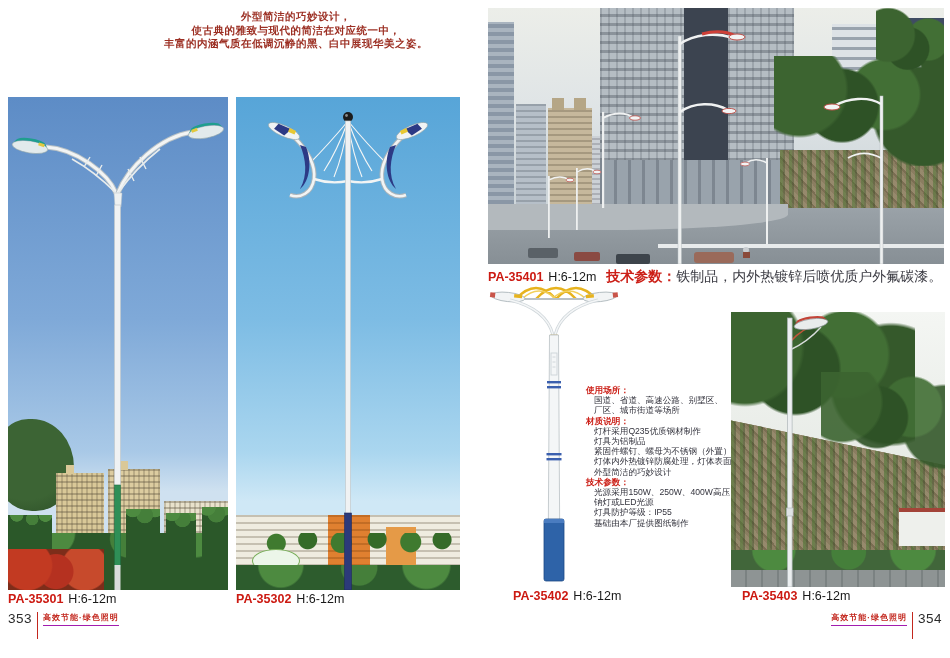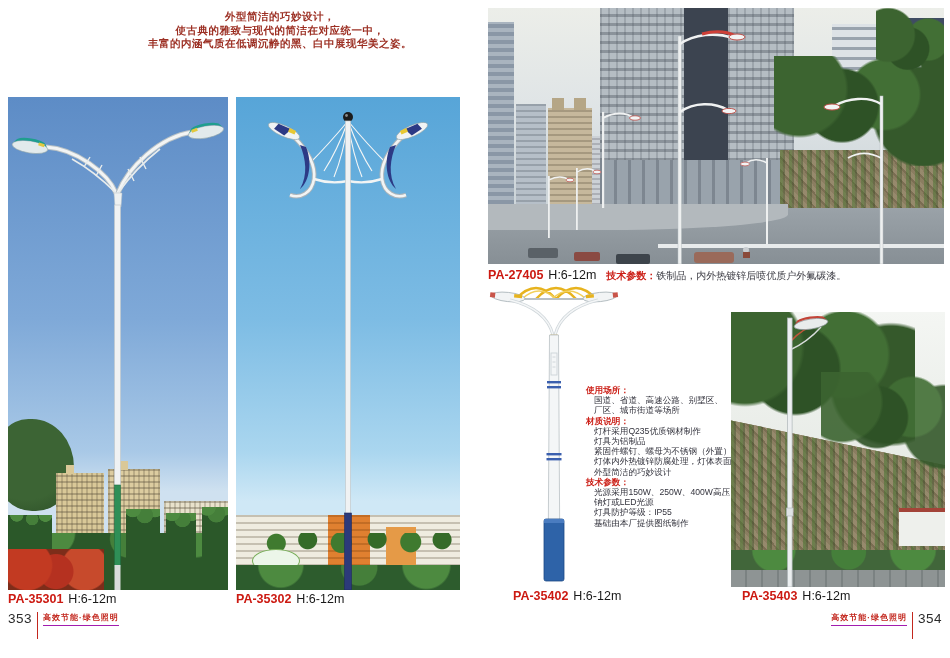--- a/index.html
+++ b/index.html
@@ -3,28 +3,28 @@
 <meta charset="utf-8">
 <style>
   html,body{margin:0;padding:0;background:#fff;}
   .page{position:relative;width:950px;height:658px;background:#ffffff;overflow:hidden;
         font-family:"Liberation Sans","DejaVu Sans",sans-serif;}
   .abs{position:absolute;}
   .photo{position:absolute;overflow:hidden;background:#cfe2f2;}
   .photo svg{position:absolute;left:0;top:0;}
 
   
-  .intro{position:absolute;left:112px;top:10px;width:336px;text-align:center;
+  .intro{position:absolute;left:128px;top:10px;width:336px;text-align:center;
          color:#9c2f23;font-size:10.5px;line-height:13.5px;font-weight:bold;letter-spacing:.5px;}
 
   
   .plabel{position:absolute;font-size:12.5px;white-space:nowrap;}
   .plabel .code{color:#cc1a12;font-weight:bold;margin-right:5px;}
   .plabel .size{color:#191919;}
-  .technote{font-size:10px;margin-left:10px;}
+  .technote{font-size:14px;margin-left:10px;}
   .technote .tl{color:#cc2018;font-weight:bold;}
   .technote .tt{color:#3a3a42;}
 
   
   .specs{position:absolute;left:586px;top:385px;width:150px;font-size:8.6px;line-height:10.2px;}
   .sl{color:#33333d;margin-left:8px;}
   .sh{color:#cc2018;font-weight:bold;}
 
   
   .footer{position:absolute;display:flex;align-items:flex-start;}
@@ -228,21 +228,21 @@
       <path d="M89,164 C96,160 103,160 108,164" fill="none" stroke="#f0f2f2" stroke-width="1.4"></path>
       <ellipse cx="109" cy="164" rx="4" ry="1.8" fill="#f2f4f4" stroke="#c0504a" stroke-width=".7"></ellipse>
       <rect x="278" y="150" width="2" height="86" fill="#eef0f0"></rect>
       <path d="M279,155 C272,151 264,151 258,155" fill="none" stroke="#f0f2f2" stroke-width="1.5"></path>
       <ellipse cx="257" cy="156" rx="4.5" ry="1.9" fill="#f2f4f4" stroke="#c0504a" stroke-width=".7"></ellipse>
       <circle cx="258" cy="242" r="3" fill="#c9cdd0"></circle>
       <rect x="255" y="244" width="7" height="6" fill="#8a4a3a"></rect>
     </svg>
   </div>
   <div class="plabel" style="left:488px;top:268px;">
-    <span class="code">PA-27405</span><span class="size">H:6-12m</span><span class="technote"><span class="tl">技术参数：</span><span class="tt">铁制品，内外热镀锌后喷优质户外氟碳漆。</span></span>
+    <span class="code">PA-35401</span><span class="size">H:6-12m</span><span class="technote"><span class="tl">技术参数：</span><span class="tt">铁制品，内外热镀锌后喷优质户外氟碳漆。</span></span>
   </div>
 
   <div class="abs" style="left:488px;top:283px;width:132px;height:304px;background:#fff;">
     <svg width="132" height="304" viewBox="0 0 132 304">
 
       <path d="M28,16 Q48,-6 68,16 M48,16 Q68,-6 88,16 M68,16 Q88,-6 108,16" fill="none" stroke="#e7b31e" stroke-width="2.4"></path>
       <path d="M34,16 Q51,0 68,16 M64,16 Q81,0 98,16" fill="none" stroke="#f2cf5a" stroke-width="1.4"></path>
       <line x1="20" y1="16" x2="112" y2="16" stroke="#b9c0c4" stroke-width="2"></line>
 
       <g transform="rotate(6 20 14)">

